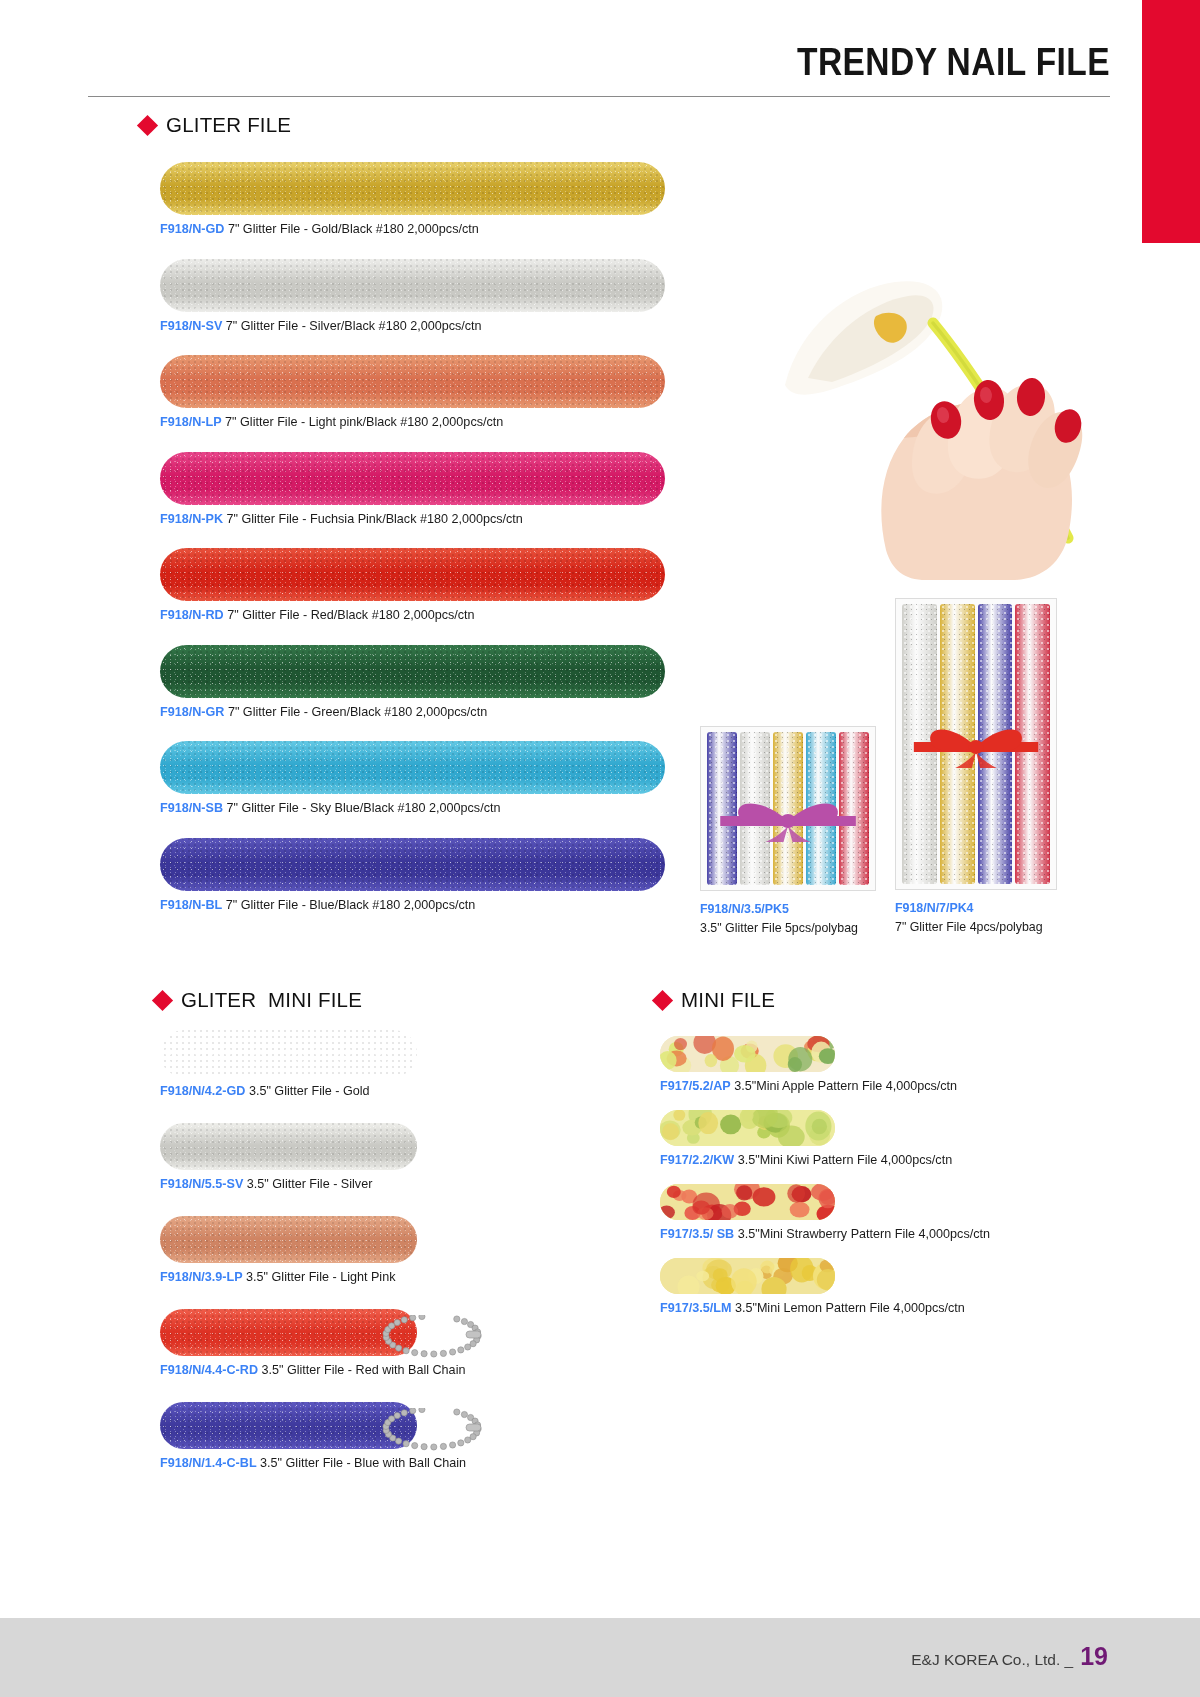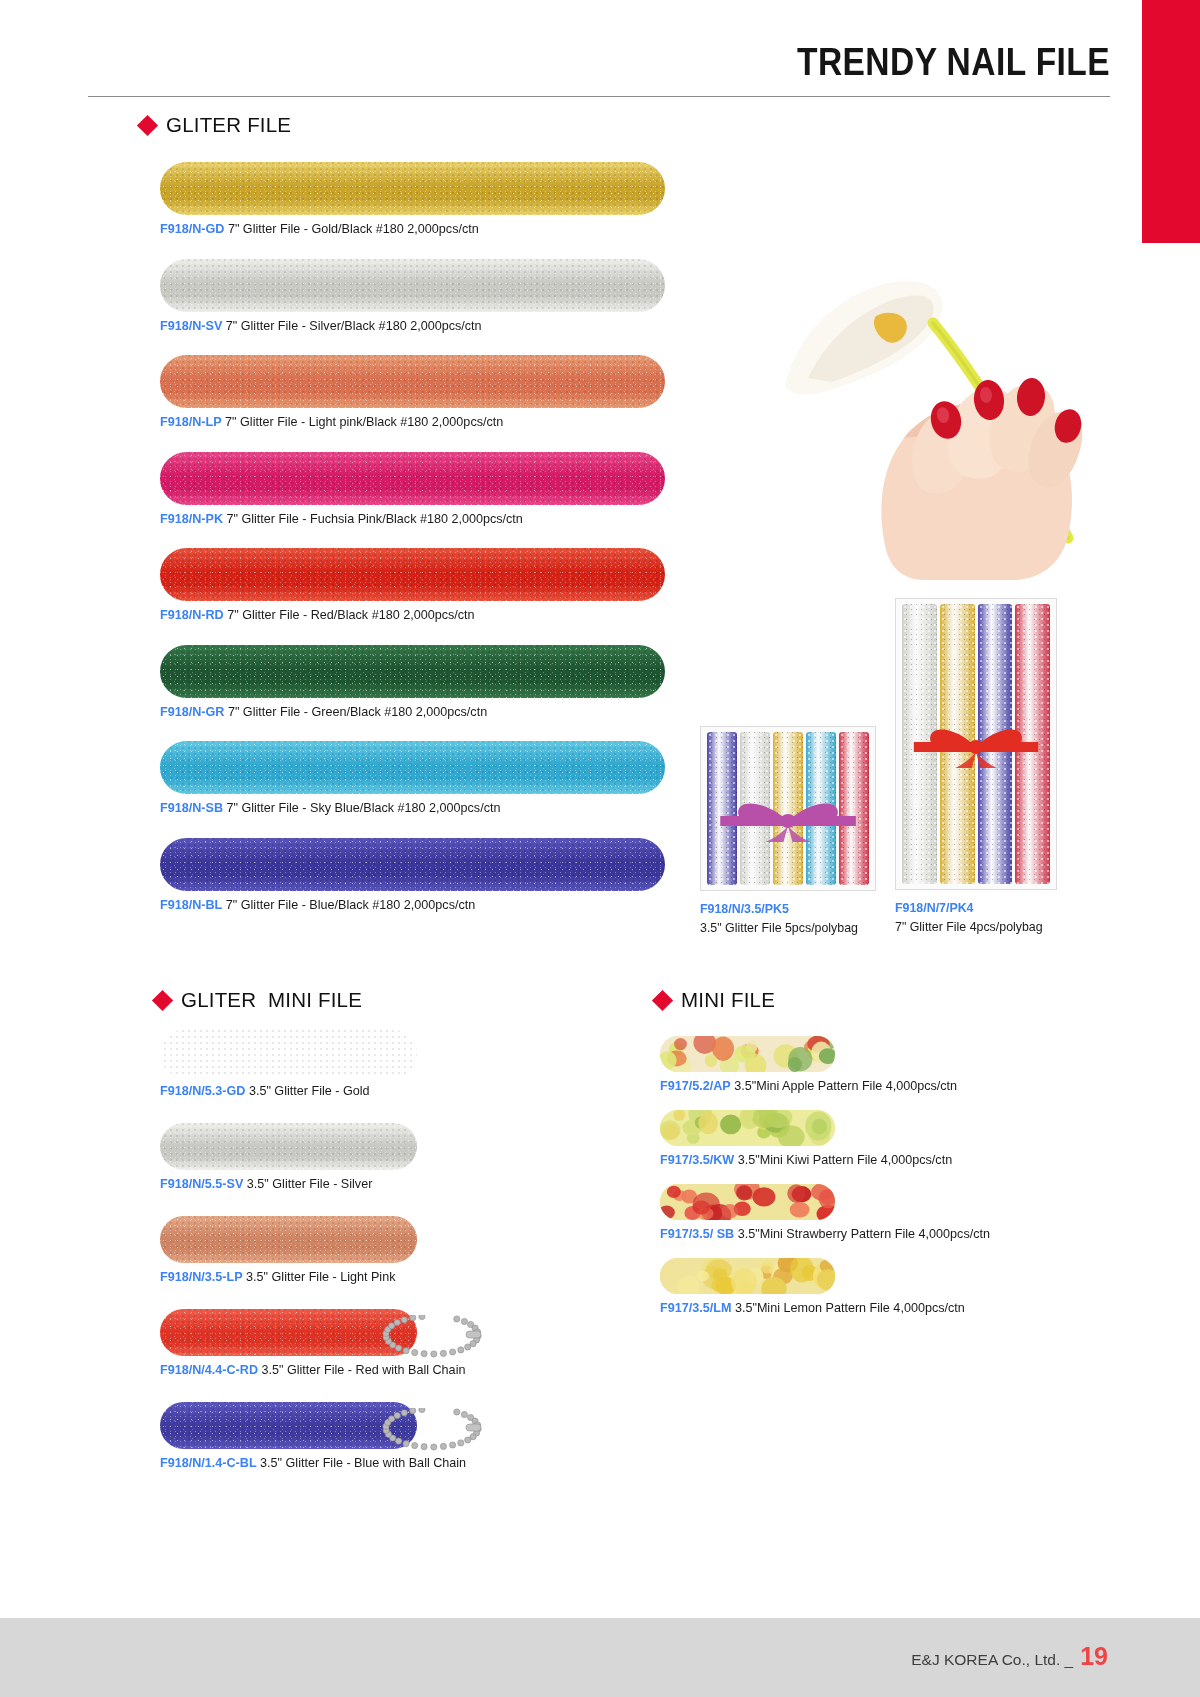--- a/index.html
+++ b/index.html
@@ -182,21 +182,21 @@
     font-size: 15.5px;
     color: #3d3d3d;
     white-space: nowrap;
     display: flex;
     align-items: baseline;
     gap: 7px;
   }
   .footer-page {
     font-size: 25px;
     font-weight: bold;
-    color: #ef4444;
+    color: #701a75;
   }
 </style>
 </head>
 <body>
 
 <div class="red-tab"></div>
 
 <div class="page-header">
   <div class="page-title">TRENDY NAIL FILE</div>
   <div class="header-rule"></div>
@@ -309,33 +309,33 @@
 
 <div class="section-head" style="left:155px; top:988px;">
   <span class="diamond"></span>
   <span class="section-title">GLITER  MINI FILE</span>
 </div>
 <div id="glitter-mini-list">
     <div class="product" style="left: 160px; top: 1030px;">
       <div style="position: relative; width: 350px; height: 47px;">
         <div class="swatch" style="width: 257px; height: 47px;"></div>
       </div>
-      <div class="caption"><span class="sku">F918/N/5.3-GD</span><span> 3.5" Glitter File - Gold</span></div>
+      <div class="caption"><span class="sku">F918/N/4.2-GD</span><span> 3.5" Glitter File - Gold</span></div>
     </div>
     <div class="product" style="left: 160px; top: 1123px;">
       <div style="position: relative; width: 350px; height: 47px;">
         <div class="swatch" style="width: 257px; height: 47px; background: linear-gradient(rgb(238, 238, 234) 0%, rgb(201, 201, 196) 48%, rgb(201, 201, 196) 72%, rgb(238, 238, 234) 100%);"></div>
       </div>
       <div class="caption"><span class="sku">F918/N/5.5-SV</span><span> 3.5" Glitter File - Silver</span></div>
     </div>
     <div class="product" style="left: 160px; top: 1216px;">
       <div style="position: relative; width: 350px; height: 47px;">
         <div class="swatch" style="width: 257px; height: 47px; background: linear-gradient(rgb(229, 168, 135) 0%, rgb(207, 132, 99) 48%, rgb(207, 132, 99) 72%, rgb(229, 168, 135) 100%);"></div>
       </div>
-      <div class="caption"><span class="sku">F918/N/3.5-LP</span><span> 3.5" Glitter File - Light Pink</span></div>
+      <div class="caption"><span class="sku">F918/N/3.9-LP</span><span> 3.5" Glitter File - Light Pink</span></div>
     </div>
     <div class="product" style="left: 160px; top: 1309px;">
       <div style="position: relative; width: 350px; height: 47px;">
         <div class="swatch" style="width: 257px; height: 47px; background: linear-gradient(rgb(239, 93, 74) 0%, rgb(222, 50, 36) 48%, rgb(222, 50, 36) 72%, rgb(239, 93, 74) 100%);"></div>
         <div class="chain" style="left: 218px; top: 6px;"><svg width="120" height="48" viewBox="0 0 120 48">
             <circle cx="78.8" cy="4.0" r="3.1" fill="#b9b9b9" stroke="#8d8d8d" stroke-width=".6"></circle>
             <circle cx="86.4" cy="6.5" r="3.1" fill="#b9b9b9" stroke="#8d8d8d" stroke-width=".6"></circle>
             <circle cx="92.6" cy="9.5" r="3.1" fill="#b9b9b9" stroke="#8d8d8d" stroke-width=".6"></circle>
             <circle cx="97.1" cy="13.1" r="3.1" fill="#b9b9b9" stroke="#8d8d8d" stroke-width=".6"></circle>
             <circle cx="99.6" cy="17.0" r="3.1" fill="#b9b9b9" stroke="#8d8d8d" stroke-width=".6"></circle>
@@ -456,21 +456,21 @@
           <ellipse cx="19.3" cy="5.1" rx="6.0" ry="5.7" fill="#e8d86a" opacity="0.86"></ellipse>
           <ellipse cx="40.2" cy="4.1" rx="11.7" ry="13.3" fill="#c4d96a" opacity="0.65"></ellipse>
           <ellipse cx="131.3" cy="26.9" rx="13.4" ry="11.3" fill="#b8cf5a" opacity="0.72"></ellipse>
           <ellipse cx="32.1" cy="17.6" rx="9.7" ry="7.9" fill="#d9e07a" opacity="0.99"></ellipse>
           <ellipse cx="40.7" cy="12.6" rx="6.0" ry="6.2" fill="#8fb544" opacity="0.67"></ellipse>
           <ellipse cx="48.2" cy="13.1" rx="9.9" ry="11.0" fill="#e8d86a" opacity="0.85"></ellipse>
           <ellipse cx="158.4" cy="16.0" rx="13.1" ry="14.6" fill="#c4d96a" opacity="0.74"></ellipse>
           <ellipse cx="104.6" cy="7.9" rx="12.6" ry="10.4" fill="#b8cf5a" opacity="0.66"></ellipse>
           <ellipse cx="87.7" cy="5.5" rx="5.9" ry="6.2" fill="#d9e07a" opacity="0.86"></ellipse>
         </svg></div>
-      <div class="caption"><span class="sku">F917/3.5/KW</span><span> 3.5"Mini Kiwi Pattern File 4,000pcs/ctn</span></div>
+      <div class="caption"><span class="sku">F917/2.2/KW</span><span> 3.5"Mini Kiwi Pattern File 4,000pcs/ctn</span></div>
     </div>
     <div class="product" style="left: 660px; top: 1184px;">
       <div class="fruit" style="width: 175px; height: 36px; background: rgb(239, 228, 156);"><svg width="175" height="36" viewBox="0 0 175 36">
           <rect width="175" height="36" fill="#efe49c"></rect>
           <ellipse cx="82.2" cy="24.8" rx="8.6" ry="7.3" fill="#d9322c" opacity="0.89"></ellipse>
           <ellipse cx="32.5" cy="29.0" rx="8.1" ry="6.9" fill="#e85a4a" opacity="0.93"></ellipse>
           <ellipse cx="6.6" cy="28.3" rx="8.3" ry="6.9" fill="#c41f22" opacity="0.81"></ellipse>
           <ellipse cx="29.2" cy="12.5" rx="7.9" ry="7.1" fill="#ee7a5a" opacity="0.91"></ellipse>
           <ellipse cx="46.2" cy="20.1" rx="13.6" ry="11.5" fill="#d4362e" opacity="0.69"></ellipse>
           <ellipse cx="52.0" cy="29.2" rx="10.4" ry="8.7" fill="#d9322c" opacity="0.86"></ellipse>

